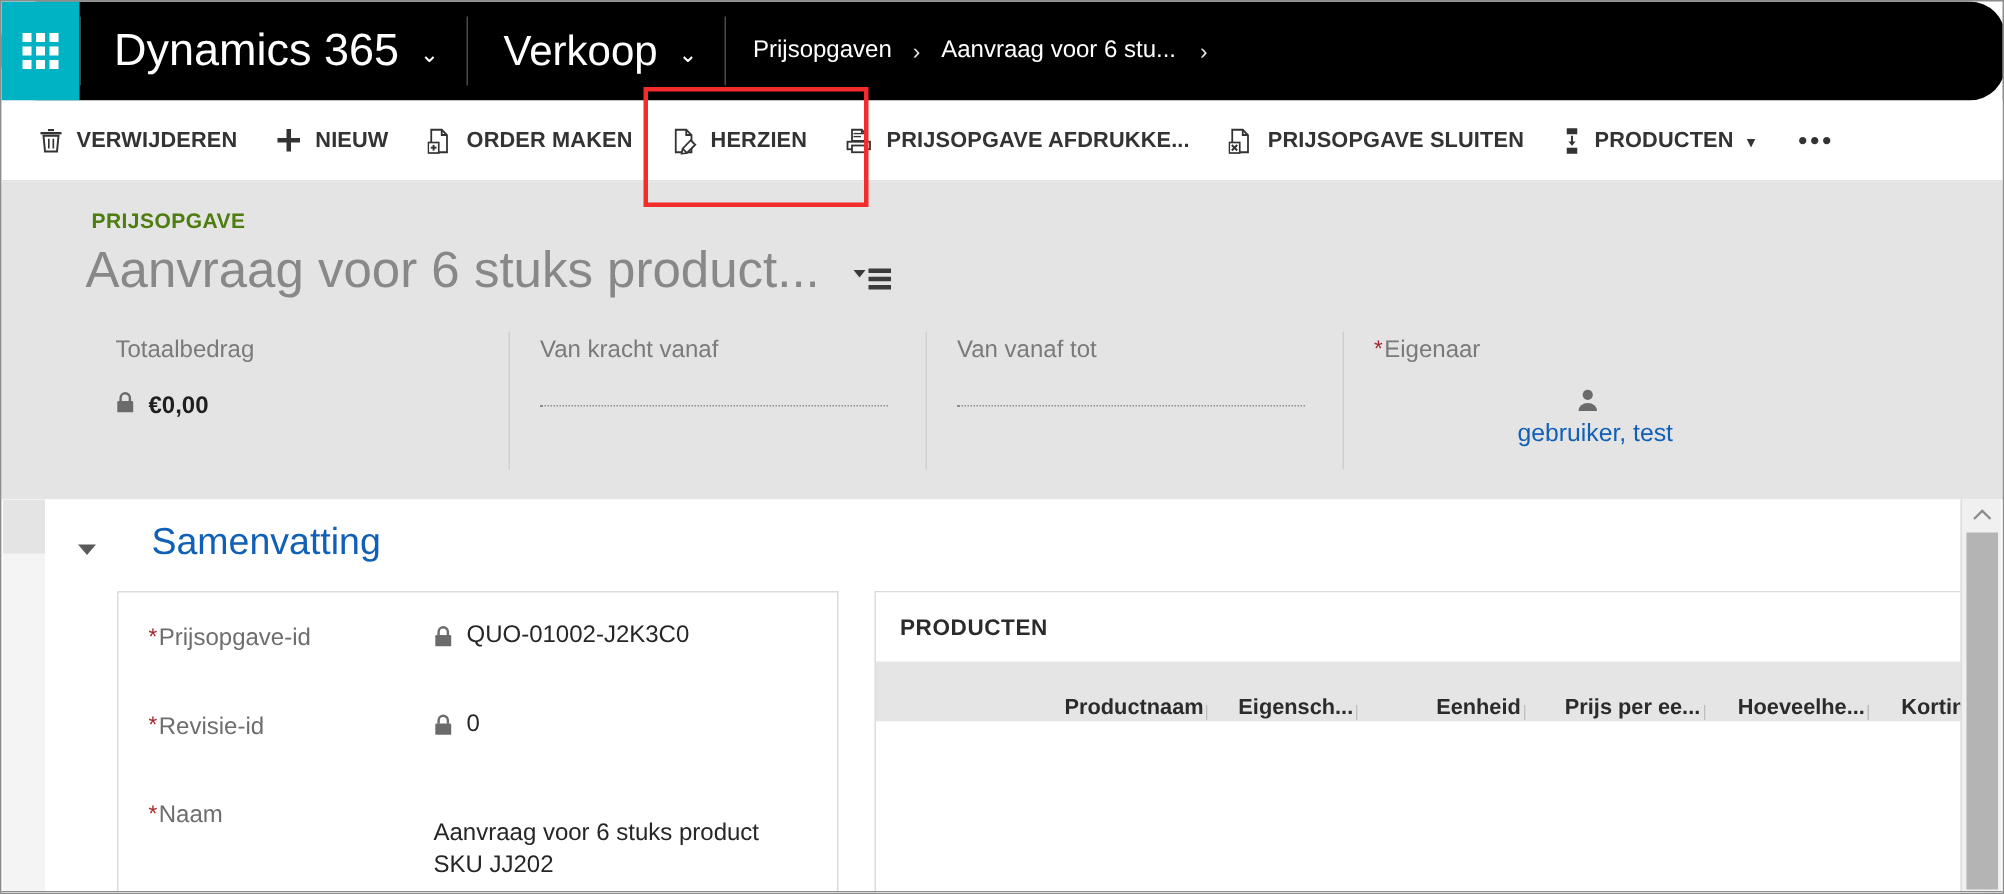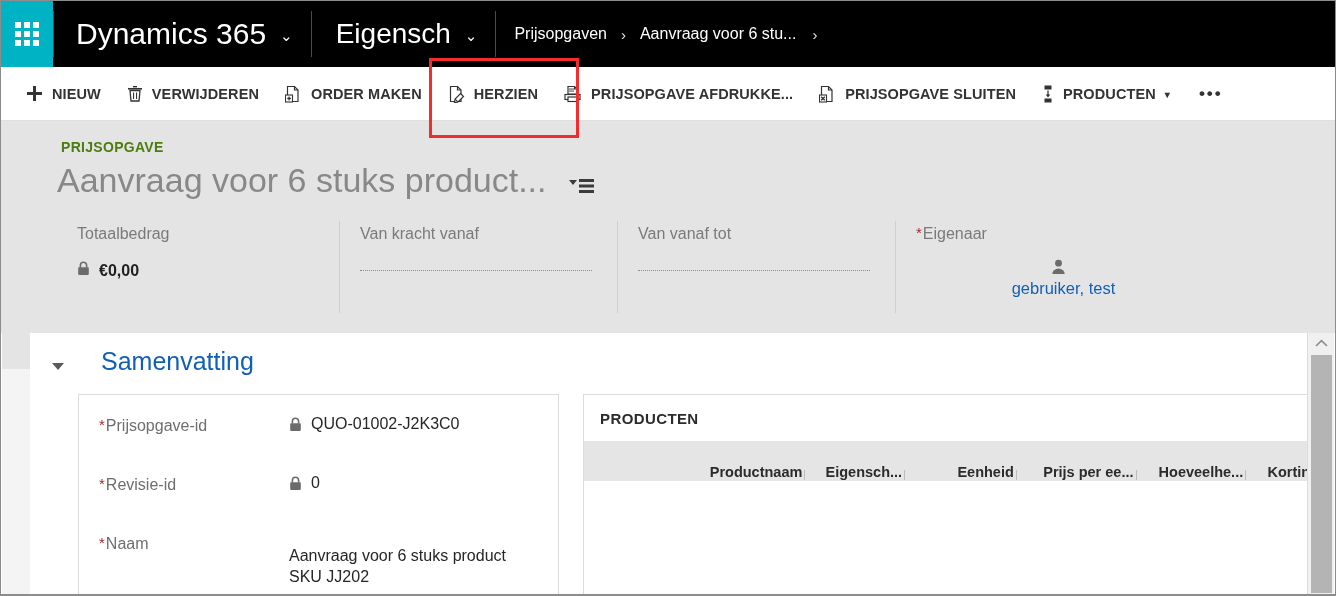--- a/index.html
+++ b/index.html
@@ -26,20 +26,21 @@
 
   
   .navbar {
     position: absolute;
     left: 0; top: 0;
     width: 1336px;
     height: 66px;
     background: #000000;
     display: flex;
     align-items: stretch;
+    border-radius: 24px;
   }
   .waffle {
     width: 52px;
     height: 66px;
     background: #00b3c4;
     display: flex;
     align-items: center;
     justify-content: center;
     cursor: pointer;
     flex: 0 0 auto;
@@ -477,57 +478,57 @@
     <div class="nav-sep"></div>
 
     <div class="nav-brand">
       <span>Dynamics 365</span>
       <span class="nav-chev">⌄</span>
     </div>
 
     <div class="nav-sep"></div>
 
     <div class="nav-area">
-      <span>Eigensch</span>
+      <span>Verkoop</span>
       <span class="nav-chev">⌄</span>
     </div>
 
     <div class="nav-sep"></div>
 
     <div class="crumbs">
       <span class="crumb">Prijsopgaven</span>
       <span class="crumb-sep">›</span>
       <span class="crumb">Aanvraag voor 6 stu...</span>
       <span class="crumb-sep last">›</span>
     </div>
   </div>
 
   <div class="cmdbar">
-
-    <div class="cmd">
-      <span class="ico">
-        <svg width="17" height="17" viewBox="0 0 17 17">
-            <rect x="7" y="1" width="3" height="15" fill="#333"></rect>
-            <rect x="1" y="7" width="15" height="3" fill="#333"></rect>
-          </svg>
-      </span>
-      <span>NIEUW</span>
-    </div>
 
     <div class="cmd">
       <span class="ico">
         <svg width="16" height="17" viewBox="0 0 16 17">
           <rect x="1" y="3" width="14" height="1.6" fill="#333"></rect>
           <rect x="6" y="1" width="4" height="1.4" fill="#333"></rect>
           <path d="M3 5.5 h10 l-1 10.5 h-8 z" fill="none" stroke="#333" stroke-width="1.3"></path>
           <rect x="6" y="7.5" width="1.1" height="6.5" fill="#333"></rect>
           <rect x="9" y="7.5" width="1.1" height="6.5" fill="#333"></rect>
         </svg>
       </span>
       <span>VERWIJDEREN</span>
+    </div>
+
+    <div class="cmd">
+      <span class="ico">
+        <svg width="17" height="17" viewBox="0 0 17 17">
+            <rect x="7" y="1" width="3" height="15" fill="#333"></rect>
+            <rect x="1" y="7" width="15" height="3" fill="#333"></rect>
+          </svg>
+      </span>
+      <span>NIEUW</span>
     </div>
 
     <div class="cmd">
       <span class="ico">
         <svg width="17" height="18" viewBox="0 0 17 18">
           <path d="M2.5 1.5 h7 l3.5 3.5 v11.5 h-10.5 z" fill="#fff" stroke="#333" stroke-width="1.2"></path>
           <path d="M9.5 1.5 v3.5 h3.5" fill="none" stroke="#333" stroke-width="1.2"></path>
           <rect x="0.5" y="10" width="7" height="7" fill="#fff" stroke="#333" stroke-width="1.1"></rect>
           <rect x="3.4" y="11.6" width="1.3" height="3.8" fill="#333"></rect>
           <rect x="2.2" y="12.8" width="3.8" height="1.3" fill="#333"></rect>

